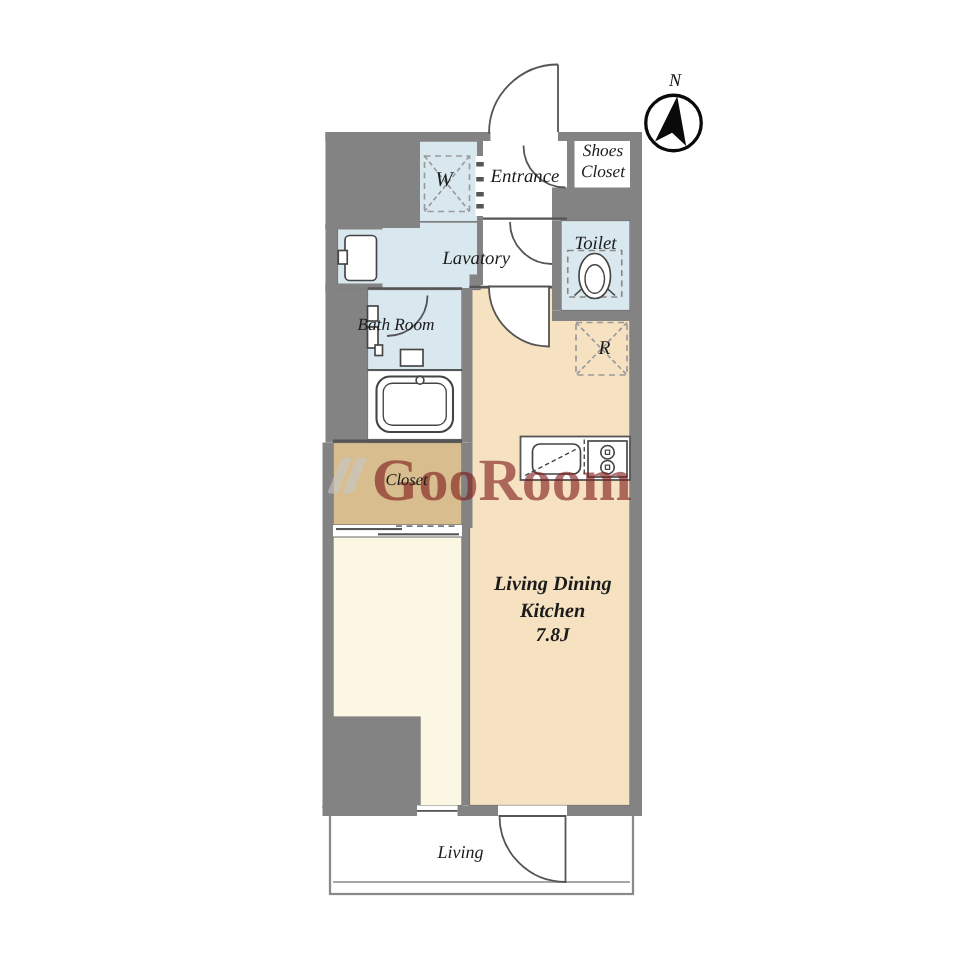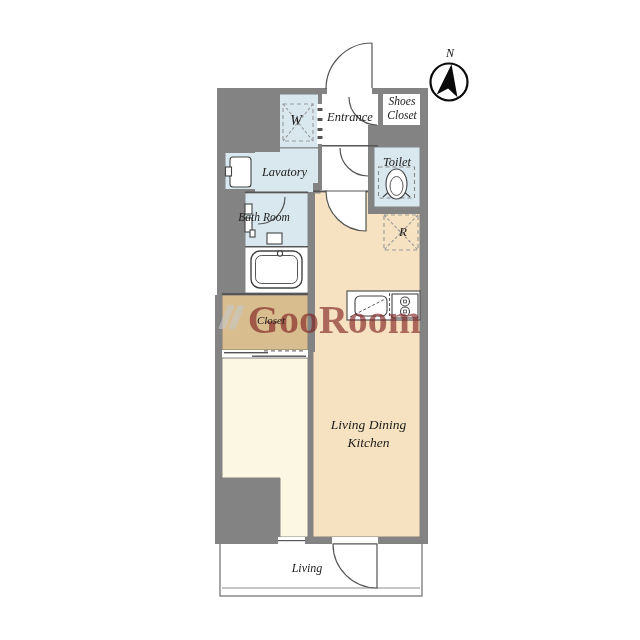--- a/index.html
+++ b/index.html
@@ -164,26 +164,27 @@
 <div id="watermark">
   <span><i class="wm-bar"></i><i class="wm-bar"></i></span>
   <span class="wm-text">GooRoom</span>
 </div>
 
 <div id="n-label">N</div>
 
 <div class="lbl fs125" style="left:319px;top:110px;width:62px;">Entrance</div>
 <div class="lbl fs115" style="left:381px;top:95px;width:42px;">Shoes Closet</div>
 <div class="lbl fs125" style="left:374px;top:155px;width:46px;">Toilet</div>
-<div class="lbl fs125" style="left:250px;top:165px;width:69px;">Lavatory</div>
+<div class="lbl fs125" style="left:250px;top:165px;width:69px;padding-left:33px;">Lavatory</div>
 <div class="lbl fs115" style="left:230px;top:211px;width:68px;">Bath Room</div>
 <div class="lbl fs14" style="left:289px;top:113px;width:14px;">W</div>
 <div class="lbl fs13" style="left:396px;top:224px;width:14px;">R</div>
 <div class="lbl fs11" style="left:222px;top:314px;width:98px;">Closet</div>
 
 
-<div class="lbl two" style="left:313px;top:416px;width:111px;">
+<div class="lbl two" style="left:313px;top:380px;width:111px;font-weight:bold;">
   <div style="font-size:13.5px;">Living Dining Kitchen</div>
+  <div class="fs13">7.8J</div>
 </div>
 
 <div class="lbl fs12" style="left:269px;top:561px;width:76px;">Living</div>
 
 </div>
 
 </body></html>

